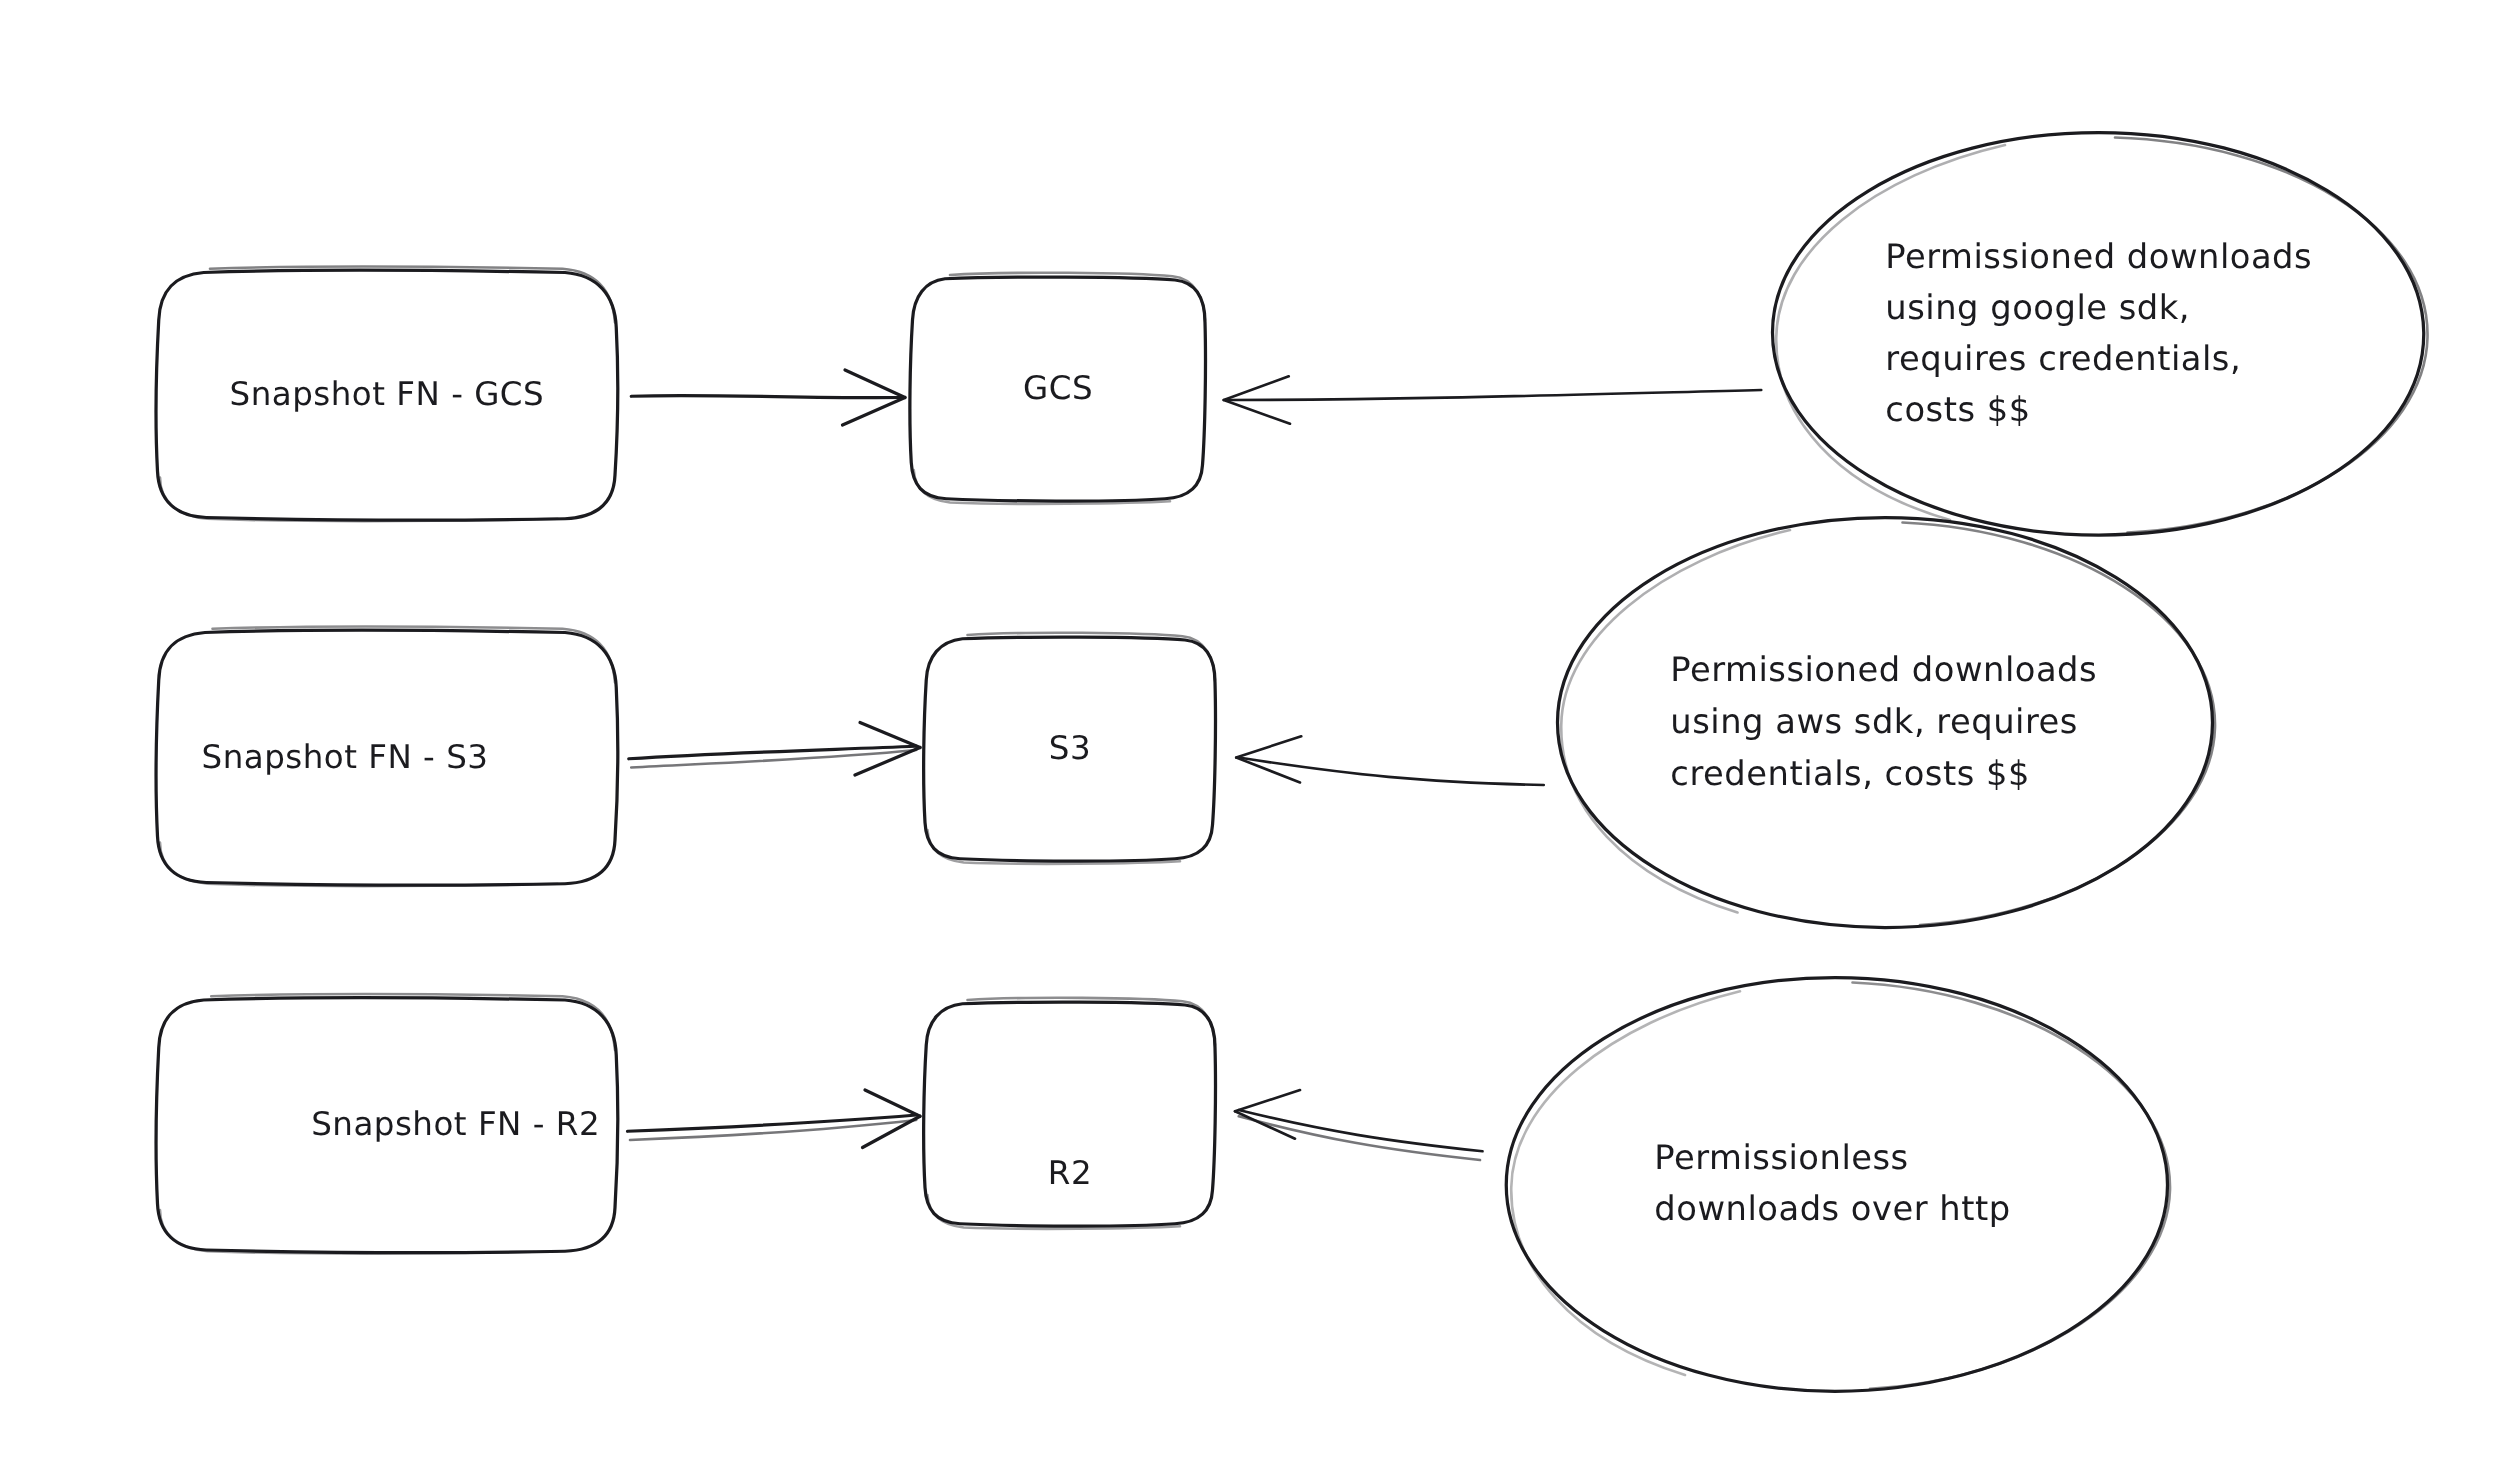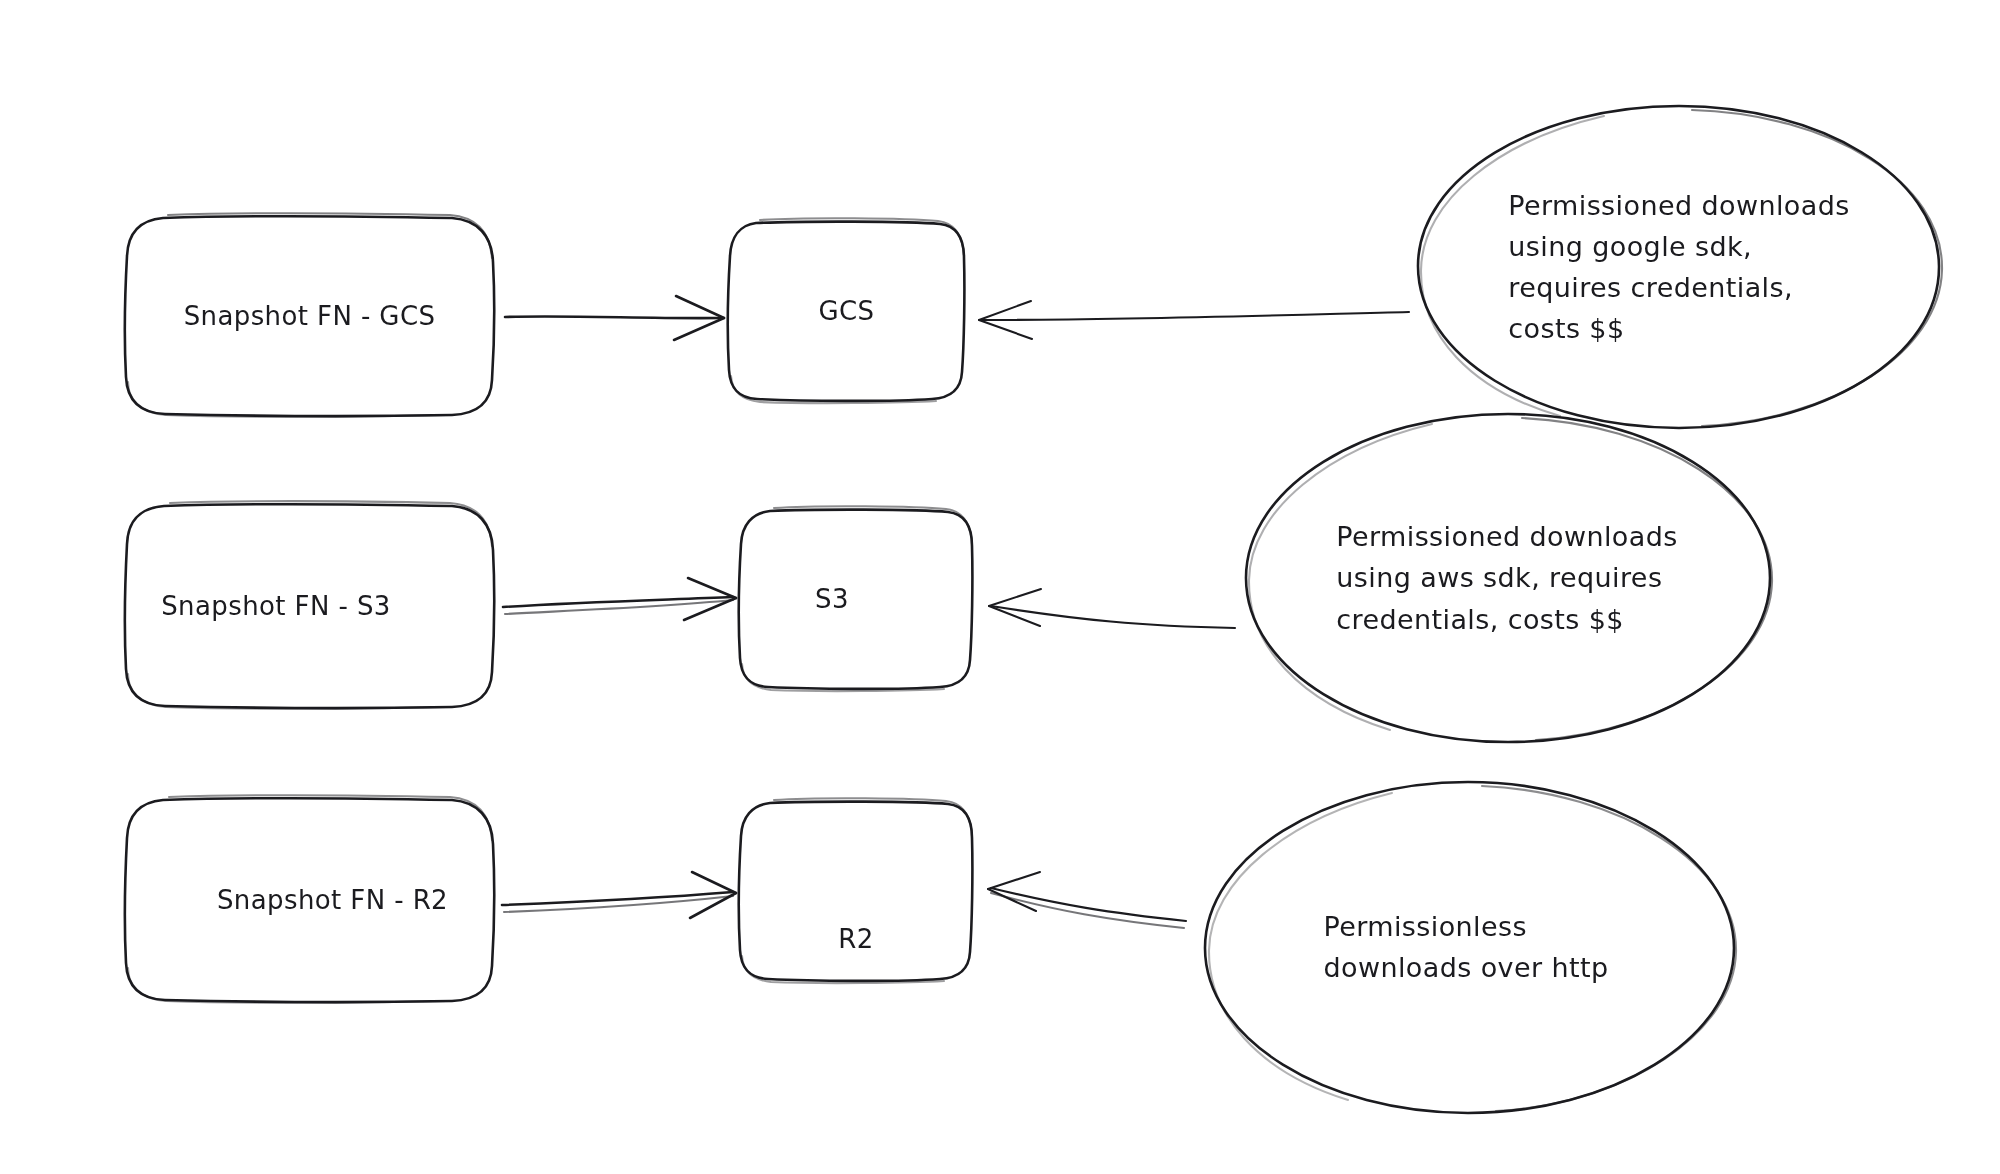--- a/index.html
+++ b/index.html
@@ -190,26 +190,26 @@
 
   <div class="node-label box-label" style="left:126px; top:218px; width:367px; height:197px;">Snapshot FN - GCS</div>
 
   <div class="node-label note-label" style="left:1438px; top:126px; width:482px; height:282px;">Permissioned downloads
 using google sdk,
 requires credentials,
 costs $$</div>
 
   <div class="node-label box-label" style="left:126px; top:506px; width:300px; height:200px;">Snapshot FN - S3</div>
 
-  <div class="node-label store-label" style="left:716px; top:511px; width:232px; height:177px;">S3</div>
+  <div class="node-label store-label" style="left:740px; top:511px; width:232px; height:177px;">S3</div>
 
   <div class="node-label note-label" style="left:1266px; top:434px; width:482px; height:288px;">Permissioned downloads
 using aws sdk, requires
 credentials, costs $$</div>
 
-  <div class="node-label box-label" style="left:126px; top:800px; width:413px; height:200px;">Snapshot FN - R2</div>
+  <div class="node-label box-label" style="left:126px; top:800px; width:413px; height:200px;padding-left:32px;">Snapshot FN - R2</div>
 
   <div class="node-label store-label" style="left:740px; top:803px; width:232px; height:177px;margin-top:48px;">R2</div>
 
   <div class="node-label note-label" style="left:1225px; top:802px; width:482px; height:290px;">Permissionless
 downloads over http</div>
 
 </div>
 
 </body></html>

